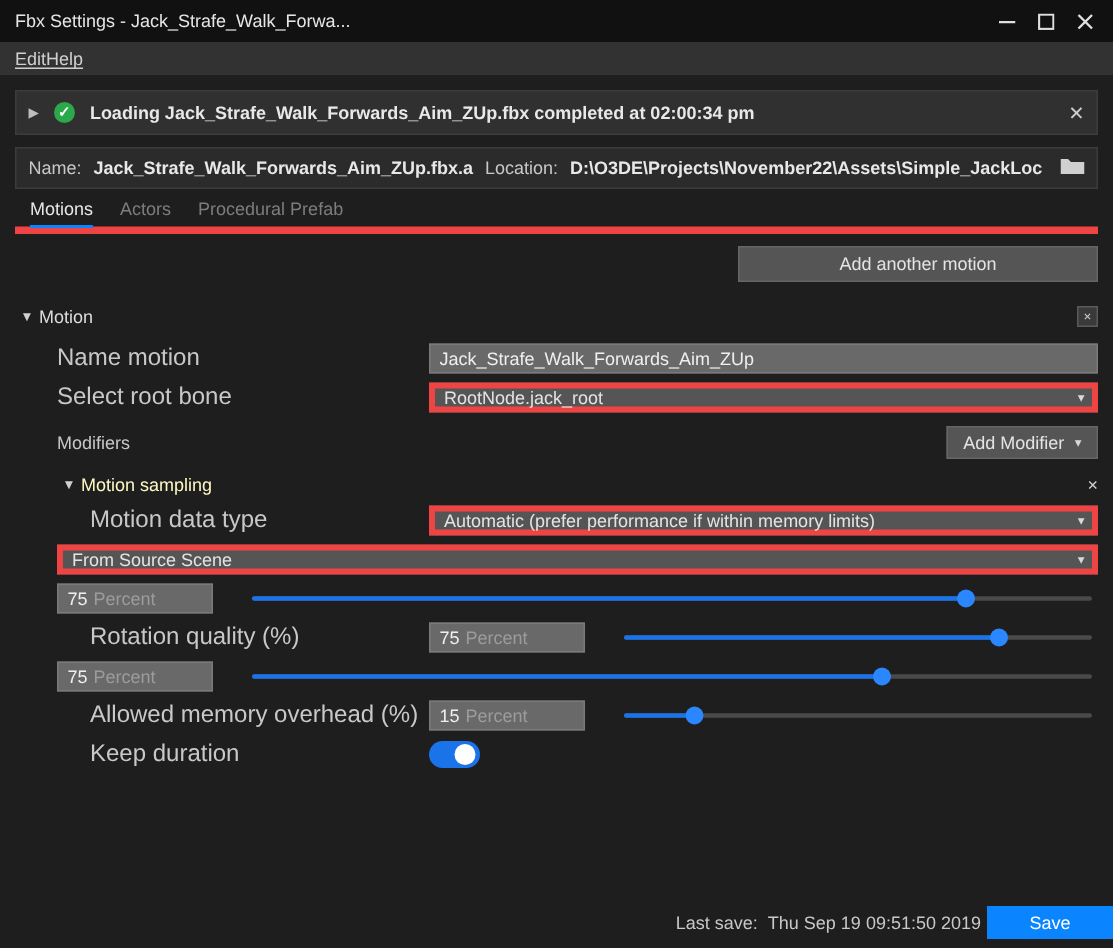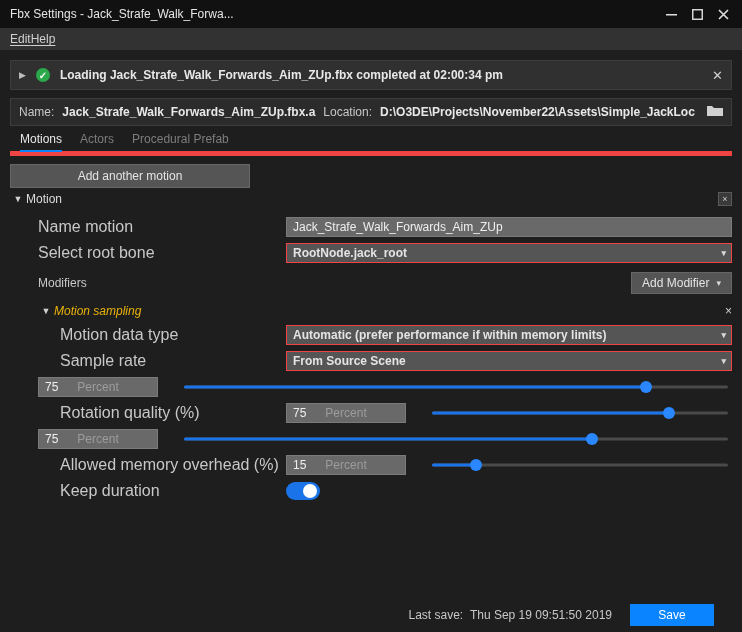--- a/index.html
+++ b/index.html
@@ -99,22 +99,22 @@
   }
 
   
   .content {
     margin: 0 10px;
     padding-top: 8px;
   }
 
   .addbtn-row {
     display: flex;
-    justify-content: flex-start;
-    margin-bottom: 0;
+    justify-content: flex-end;
+    margin-bottom: 12px;
   }
   .bigbtn {
     width: 240px; height: 24px;
     background: #555555;
     border: 1px solid #666;
     color: #e4e4e4;
     font-size: 12px;
     display: flex; align-items: center; justify-content: center;
   }
 
@@ -159,26 +159,26 @@
     border: 1px solid #7a7a7a;
     color: #efefef;
     padding: 0 6px;
     font-size: 12px;
   }
 
   .combo {
     width: 100%;
     height: 20px;
     background: #555555;
-    border: 1px solid #ef4444;
+    border: 4px solid #ef4444;
     color: #e4e4e4;
     padding: 0 18px 0 6px;
     font-size: 12px;
     position: relative;
-    display: flex; align-items: center; font-weight: bold;
+    display: flex; align-items: center;
   }
   .combo::after {
     content: "▾"; position: absolute; right: 5px; color: #d8d8d8; font-size: 9px;
   }
 
   .modrow {
     display: flex;
     align-items: center;
     margin: 8px 0 10px 0;
   }
@@ -193,30 +193,30 @@
     display: flex; align-items: center; gap: 4px;
   }
   .addmod::after { content: "▾"; font-size: 9px; color: #d8d8d8; margin-left: 3px; }
 
   .sub-section {
     display: flex;
     align-items: center;
     margin: 4px 0 6px 0;
   }
   .sub-section .caret { width: 16px; font-size: 9px; color: #d0d0d0; text-align: center; }
-  .sub-section .subname { flex: 1; color: #eab308; font-style: italic; }
+  .sub-section .subname { flex: 1; color: #fef9c3; }
 
   
   .spin {
-    width: 120px; height: 20px;
+    width: 104px; height: 20px;
     background: #696969;
     border: 1px solid #7a7a7a;
     display: flex; align-items: center;
     padding: 0 6px;
-    gap: 19px;
+    gap: 4px;
     font-size: 12px;
   }
   .spin .val  { color: #efefef; }
   .spin .unit { color: #9c9c9c; }
 
   
   .slider {
     flex: 1;
     height: 20px;
     position: relative;
@@ -256,22 +256,22 @@
   }
 
   
   .footer {
     position: absolute;
     bottom: 0; left: 0; right: 0;
     height: 34px;
     display: flex;
     align-items: center;
     justify-content: flex-end;
-    padding: 0 28px;
-    gap: 18px;
+    padding: 0 0;
+    gap: 4px;
   }
   .footer .lastsave { color: #c8c8c8; font-size: 12px; }
   .savebtn {
     width: 84px; height: 22px;
     background: #0a84ff;
     color: #ffffff;
     display: flex; align-items: center; justify-content: center;
     font-size: 12px;
   }
 </style>
@@ -373,21 +373,20 @@
     <div class="row">
       <div class="rowlabel indent">Motion data type</div>
       <div class="control">
         <div class="combo">
           <span>Automatic (prefer performance if within memory limits)</span>
         </div>
       </div>
     </div>
 
     <div class="row">
-      <div class="rowlabel indent">Sample rate</div>
       <div class="control">
         <div class="combo">
           <span>From Source Scene</span>
         </div>
       </div>
     </div>
 
     <div class="row">
       <div class="control">
         <div class="spin">

